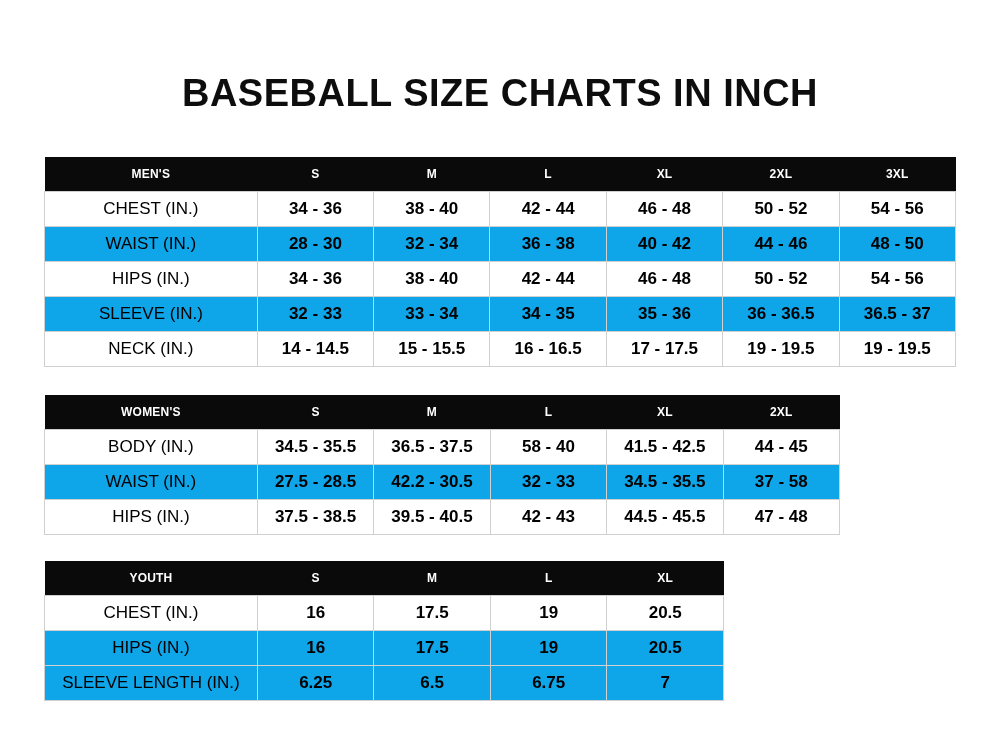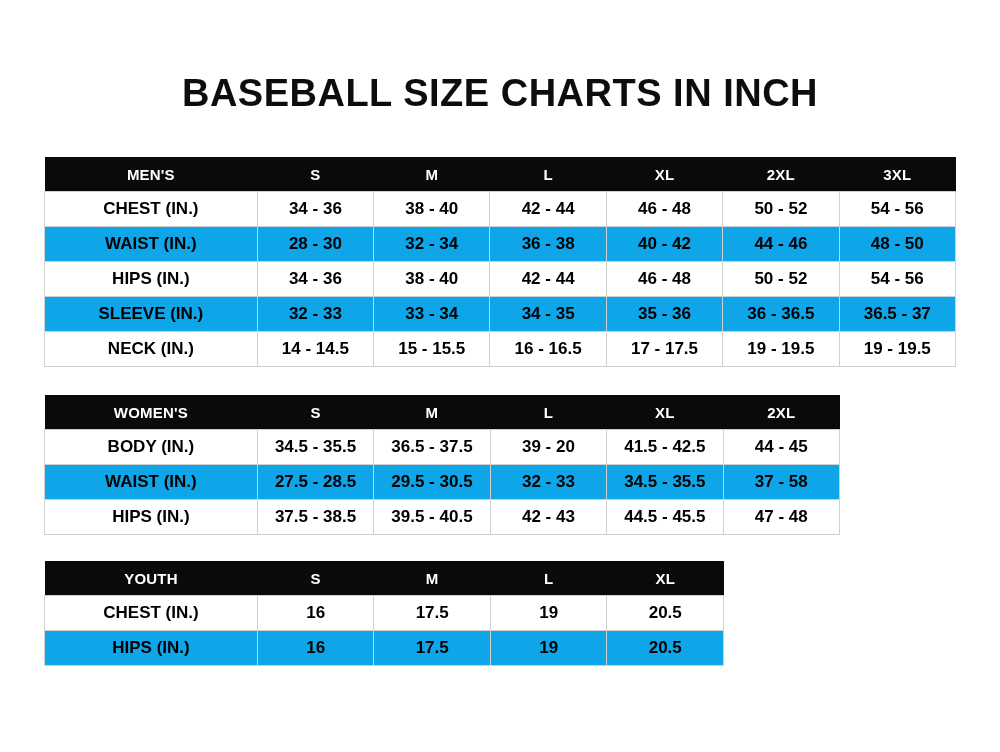--- a/index.html
+++ b/index.html
@@ -45,42 +45,42 @@
   thead tr {
     background: #0a0a0a;
     color: #ffffff;
   }
   thead th {
     font-weight: bold;
     height: 30px;
     padding: 2px 4px;
     text-align: center;
     border: none;
-    font-size: 15px;
+    font-size: 12px;
     letter-spacing: 0.2px;
   }
   thead th.rowlabel {
     text-align: center;
   }
   tbody td {
     height: 30px;
     padding: 2px 6px;
     text-align: center;
     border: 1px solid #d0d0d0;
     font-weight: bold;
     font-size: 17px;
     background: #ffffff;
     white-space: nowrap;
   }
   tbody tr.alt td {
     background: #0ea5e9;
   }
   tbody td.rowlabel {
     text-align: center;
-    font-weight: bold;
+    font-weight: normal;
   }
   
   .t-men { width: 912px; }
   .t-men col.c0 { width: 212px; }
   .t-men col.cn { width: 116px; }
 
   .t-women { width: 796px; }
   .t-women col.c0 { width: 212px; }
   .t-women col.cn { width: 116px; }
 
@@ -189,28 +189,28 @@
           <th>L</th>
           <th>XL</th>
           <th>2XL</th>
         </tr>
       </thead>
       <tbody>
         <tr>
           <td class="rowlabel">BODY (IN.)</td>
           <td>34.5 - 35.5</td>
           <td>36.5 - 37.5</td>
-          <td>39 - 20</td>
+          <td>58 - 40</td>
           <td>41.5 - 42.5</td>
           <td>44 - 45</td>
         </tr>
         <tr class="alt">
           <td class="rowlabel">WAIST (IN.)</td>
           <td>27.5 - 28.5</td>
-          <td>29.5 - 30.5</td>
+          <td>42.2 - 30.5</td>
           <td>32 - 33</td>
           <td>34.5 - 35.5</td>
           <td>37 - 58</td>
         </tr>
         <tr>
           <td class="rowlabel">HIPS (IN.)</td>
           <td>37.5 - 38.5</td>
           <td>39.5 - 40.5</td>
           <td>42 - 43</td>
           <td>44.5 - 45.5</td>
@@ -246,17 +246,24 @@
           <td>19</td>
           <td>20.5</td>
         </tr>
         <tr class="alt">
           <td class="rowlabel">HIPS (IN.)</td>
           <td>16</td>
           <td>17.5</td>
           <td>19</td>
           <td>20.5</td>
         </tr>
+        <tr class="alt">
+          <td class="rowlabel">SLEEVE LENGTH (IN.)</td>
+          <td>6.25</td>
+          <td>6.5</td>
+          <td>6.75</td>
+          <td>7</td>
+        </tr>
       </tbody>
     </table>
 
   </div>
 </div>
 
 </body></html>

